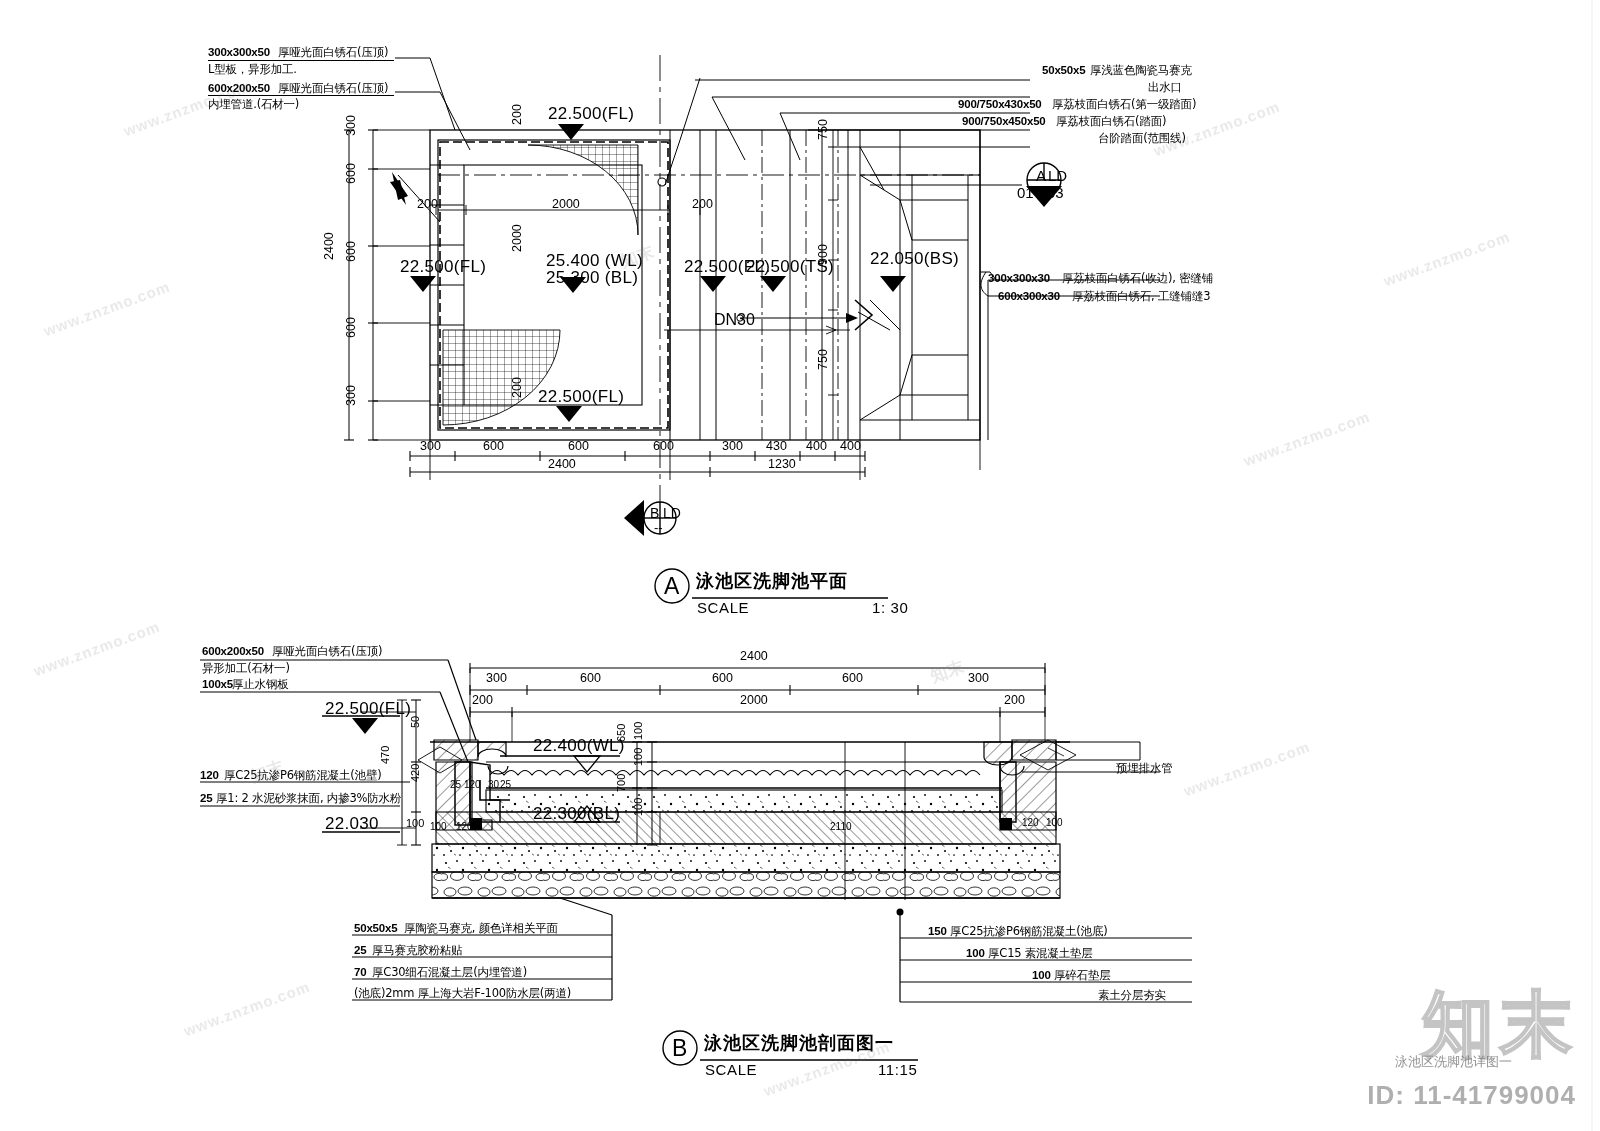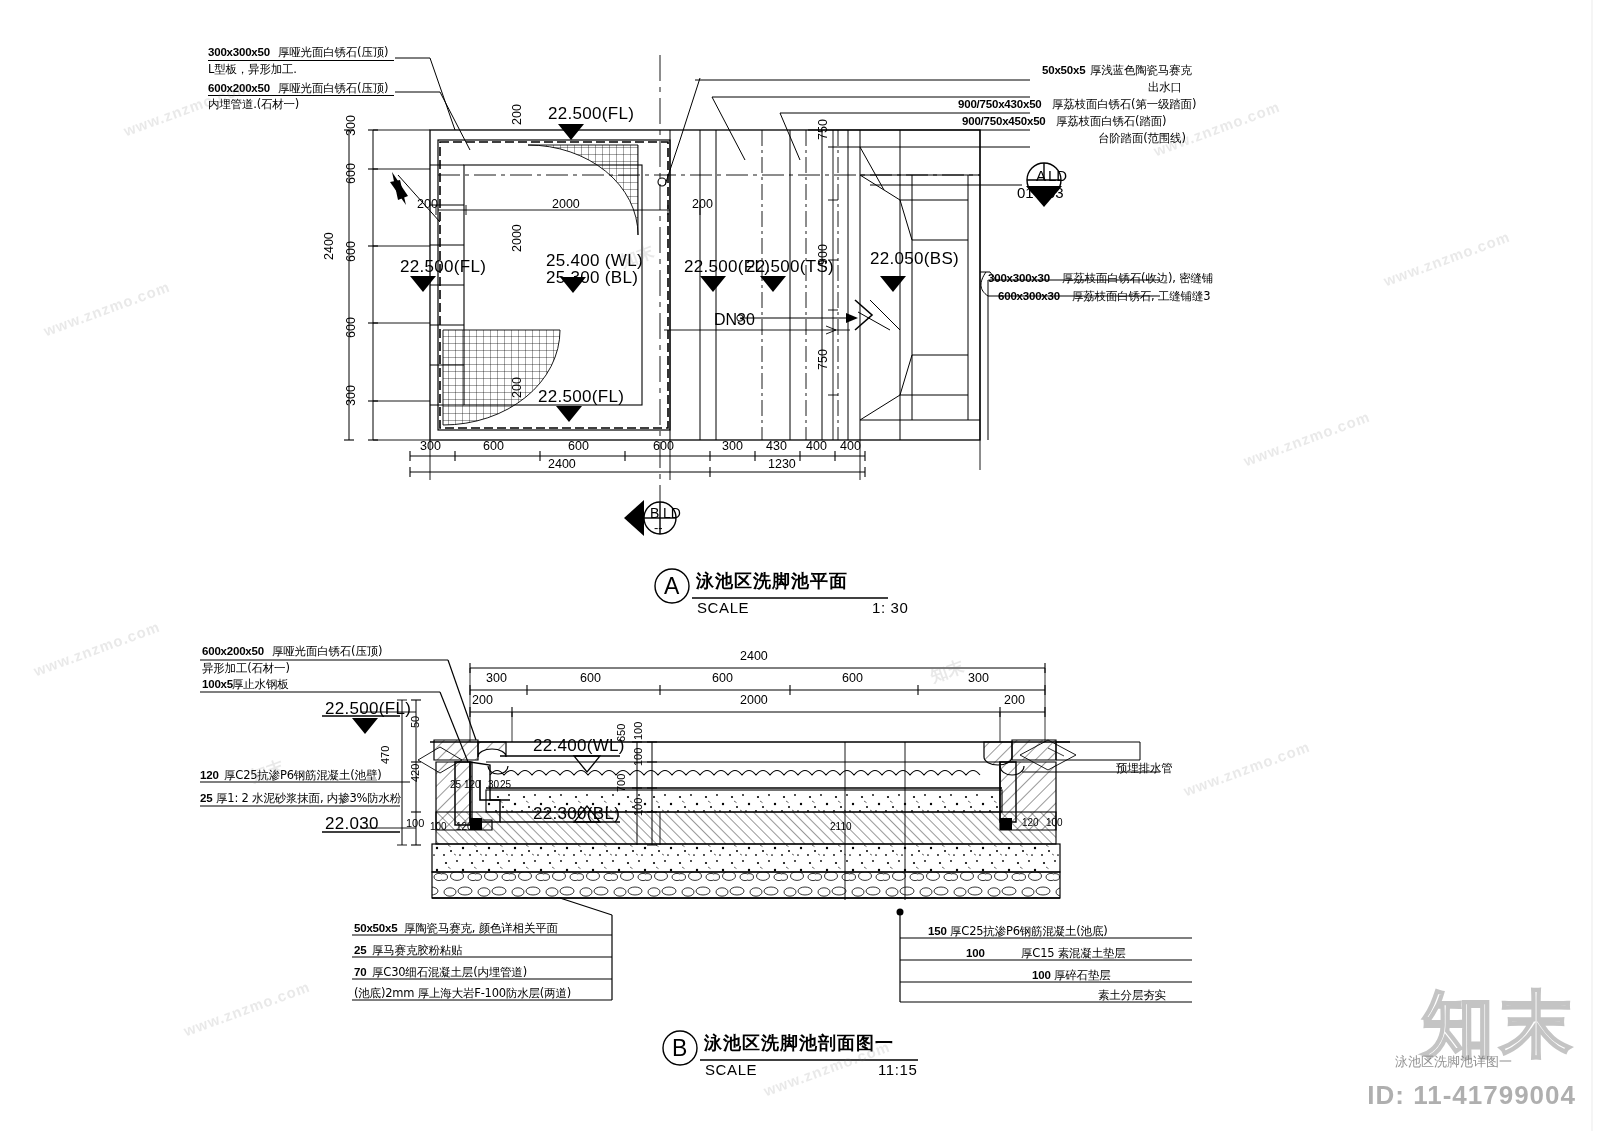--- a/index.html
+++ b/index.html
@@ -604,21 +604,21 @@
   <div class="txt note cn" style="left:404px; top:922px;">厚陶瓷马赛克, 颜色详相关平面</div>
   <div class="txt note b" style="left:354px; top:944px;">25</div>
   <div class="txt note cn" style="left:372px; top:944px;">厚马赛克胶粉粘贴</div>
   <div class="txt note b" style="left:354px; top:966px;">70</div>
   <div class="txt note cn" style="left:372px; top:966px;">厚C30细石混凝土层(内埋管道)</div>
   <div class="txt note cn" style="left:354px; top:987px;">(池底)2mm 厚上海大岩F-100防水层(两道)</div>
 
   <div class="txt note b" style="left:928px; top:925px;">150</div>
   <div class="txt note cn" style="left:950px; top:925px;">厚C25抗渗P6钢筋混凝土(池底)</div>
   <div class="txt note b" style="left:966px; top:947px;">100</div>
-  <div class="txt note cn" style="left:988px; top:947px;margin-left:33px;">厚C15 素混凝土垫层</div>
+  <div class="txt note cn" style="left:988px; top:947px;">厚C15 素混凝土垫层</div>
   <div class="txt note b" style="left:1032px; top:969px;">100</div>
   <div class="txt note cn" style="left:1054px; top:969px;">厚碎石垫层</div>
   <div class="txt note cn" style="left:1098px; top:989px;">素土分层夯实</div>
 
   <div class="txt" style="left:672px; top:1036px; font-size:23px;">B</div>
   <div class="txt ttl-cn cn" style="left:704px; top:1034px;">泳池区洗脚池剖面图一</div>
   <div class="txt ttl-scale" style="left:705px; top:1062px;">SCALE</div>
   <div class="txt ttl-scale" style="left:878px; top:1062px;">11:15</div>
 
   <div class="wm" style="left:40px;  top:300px;">www.znzmo.com</div>

